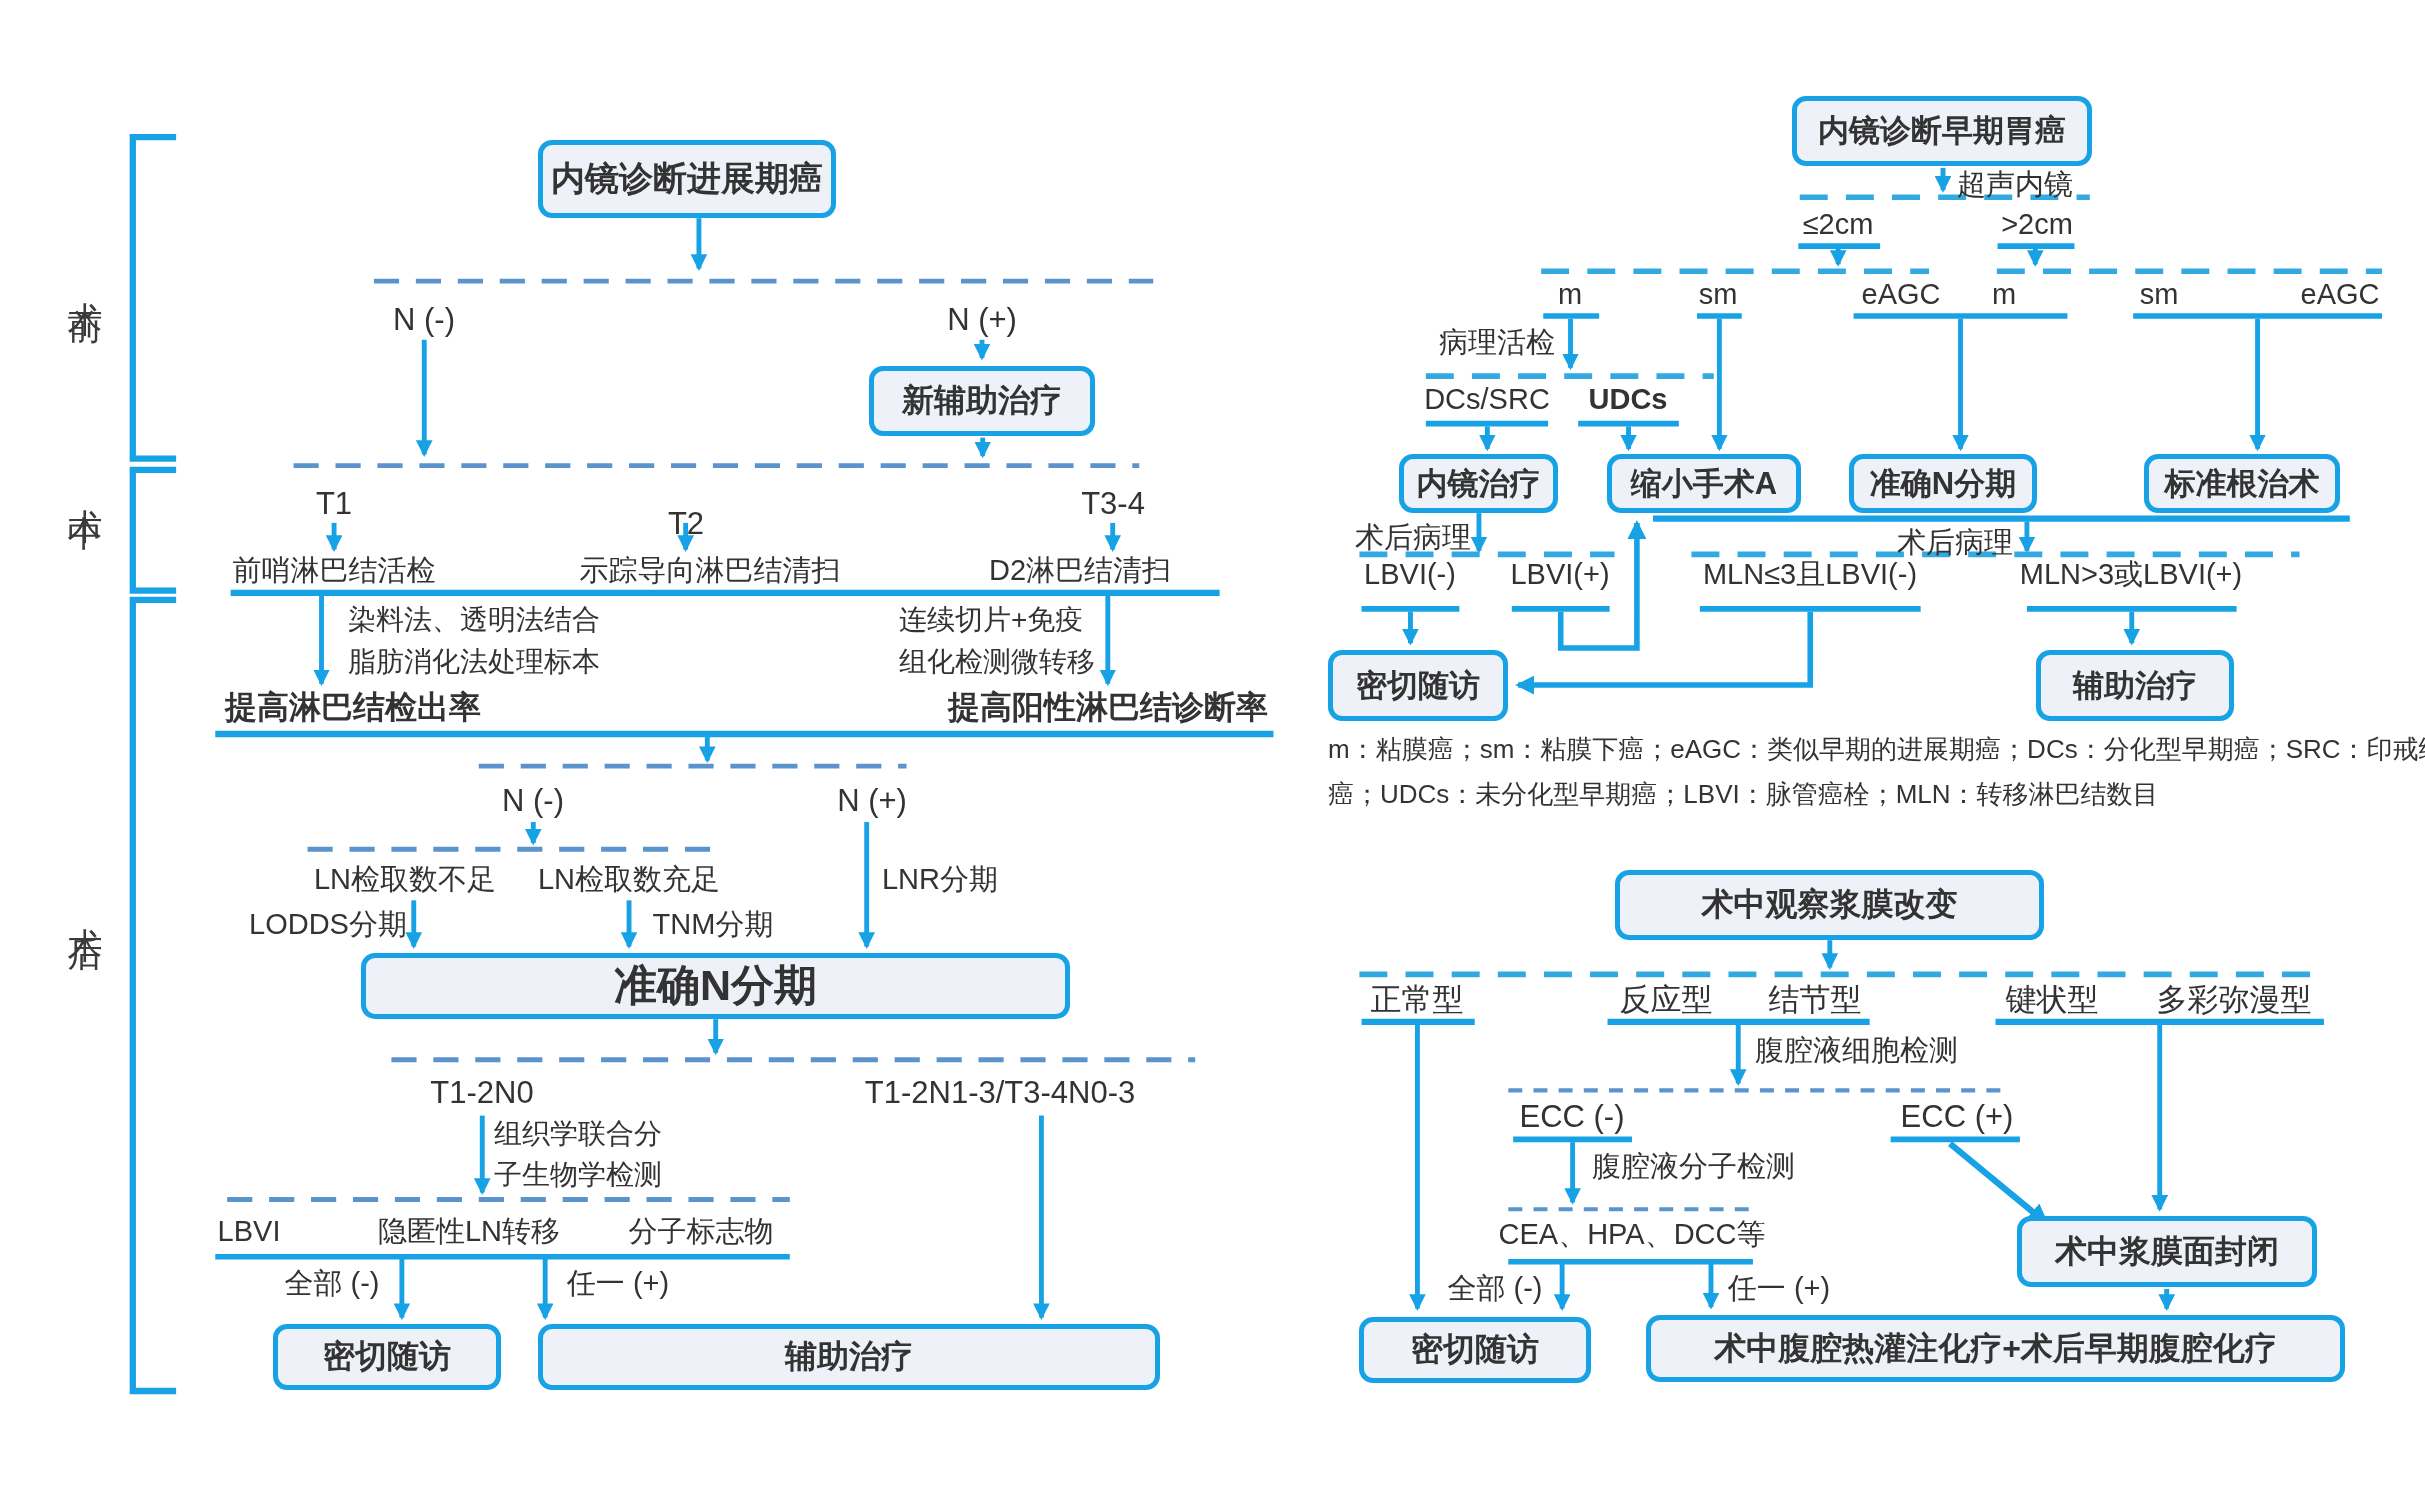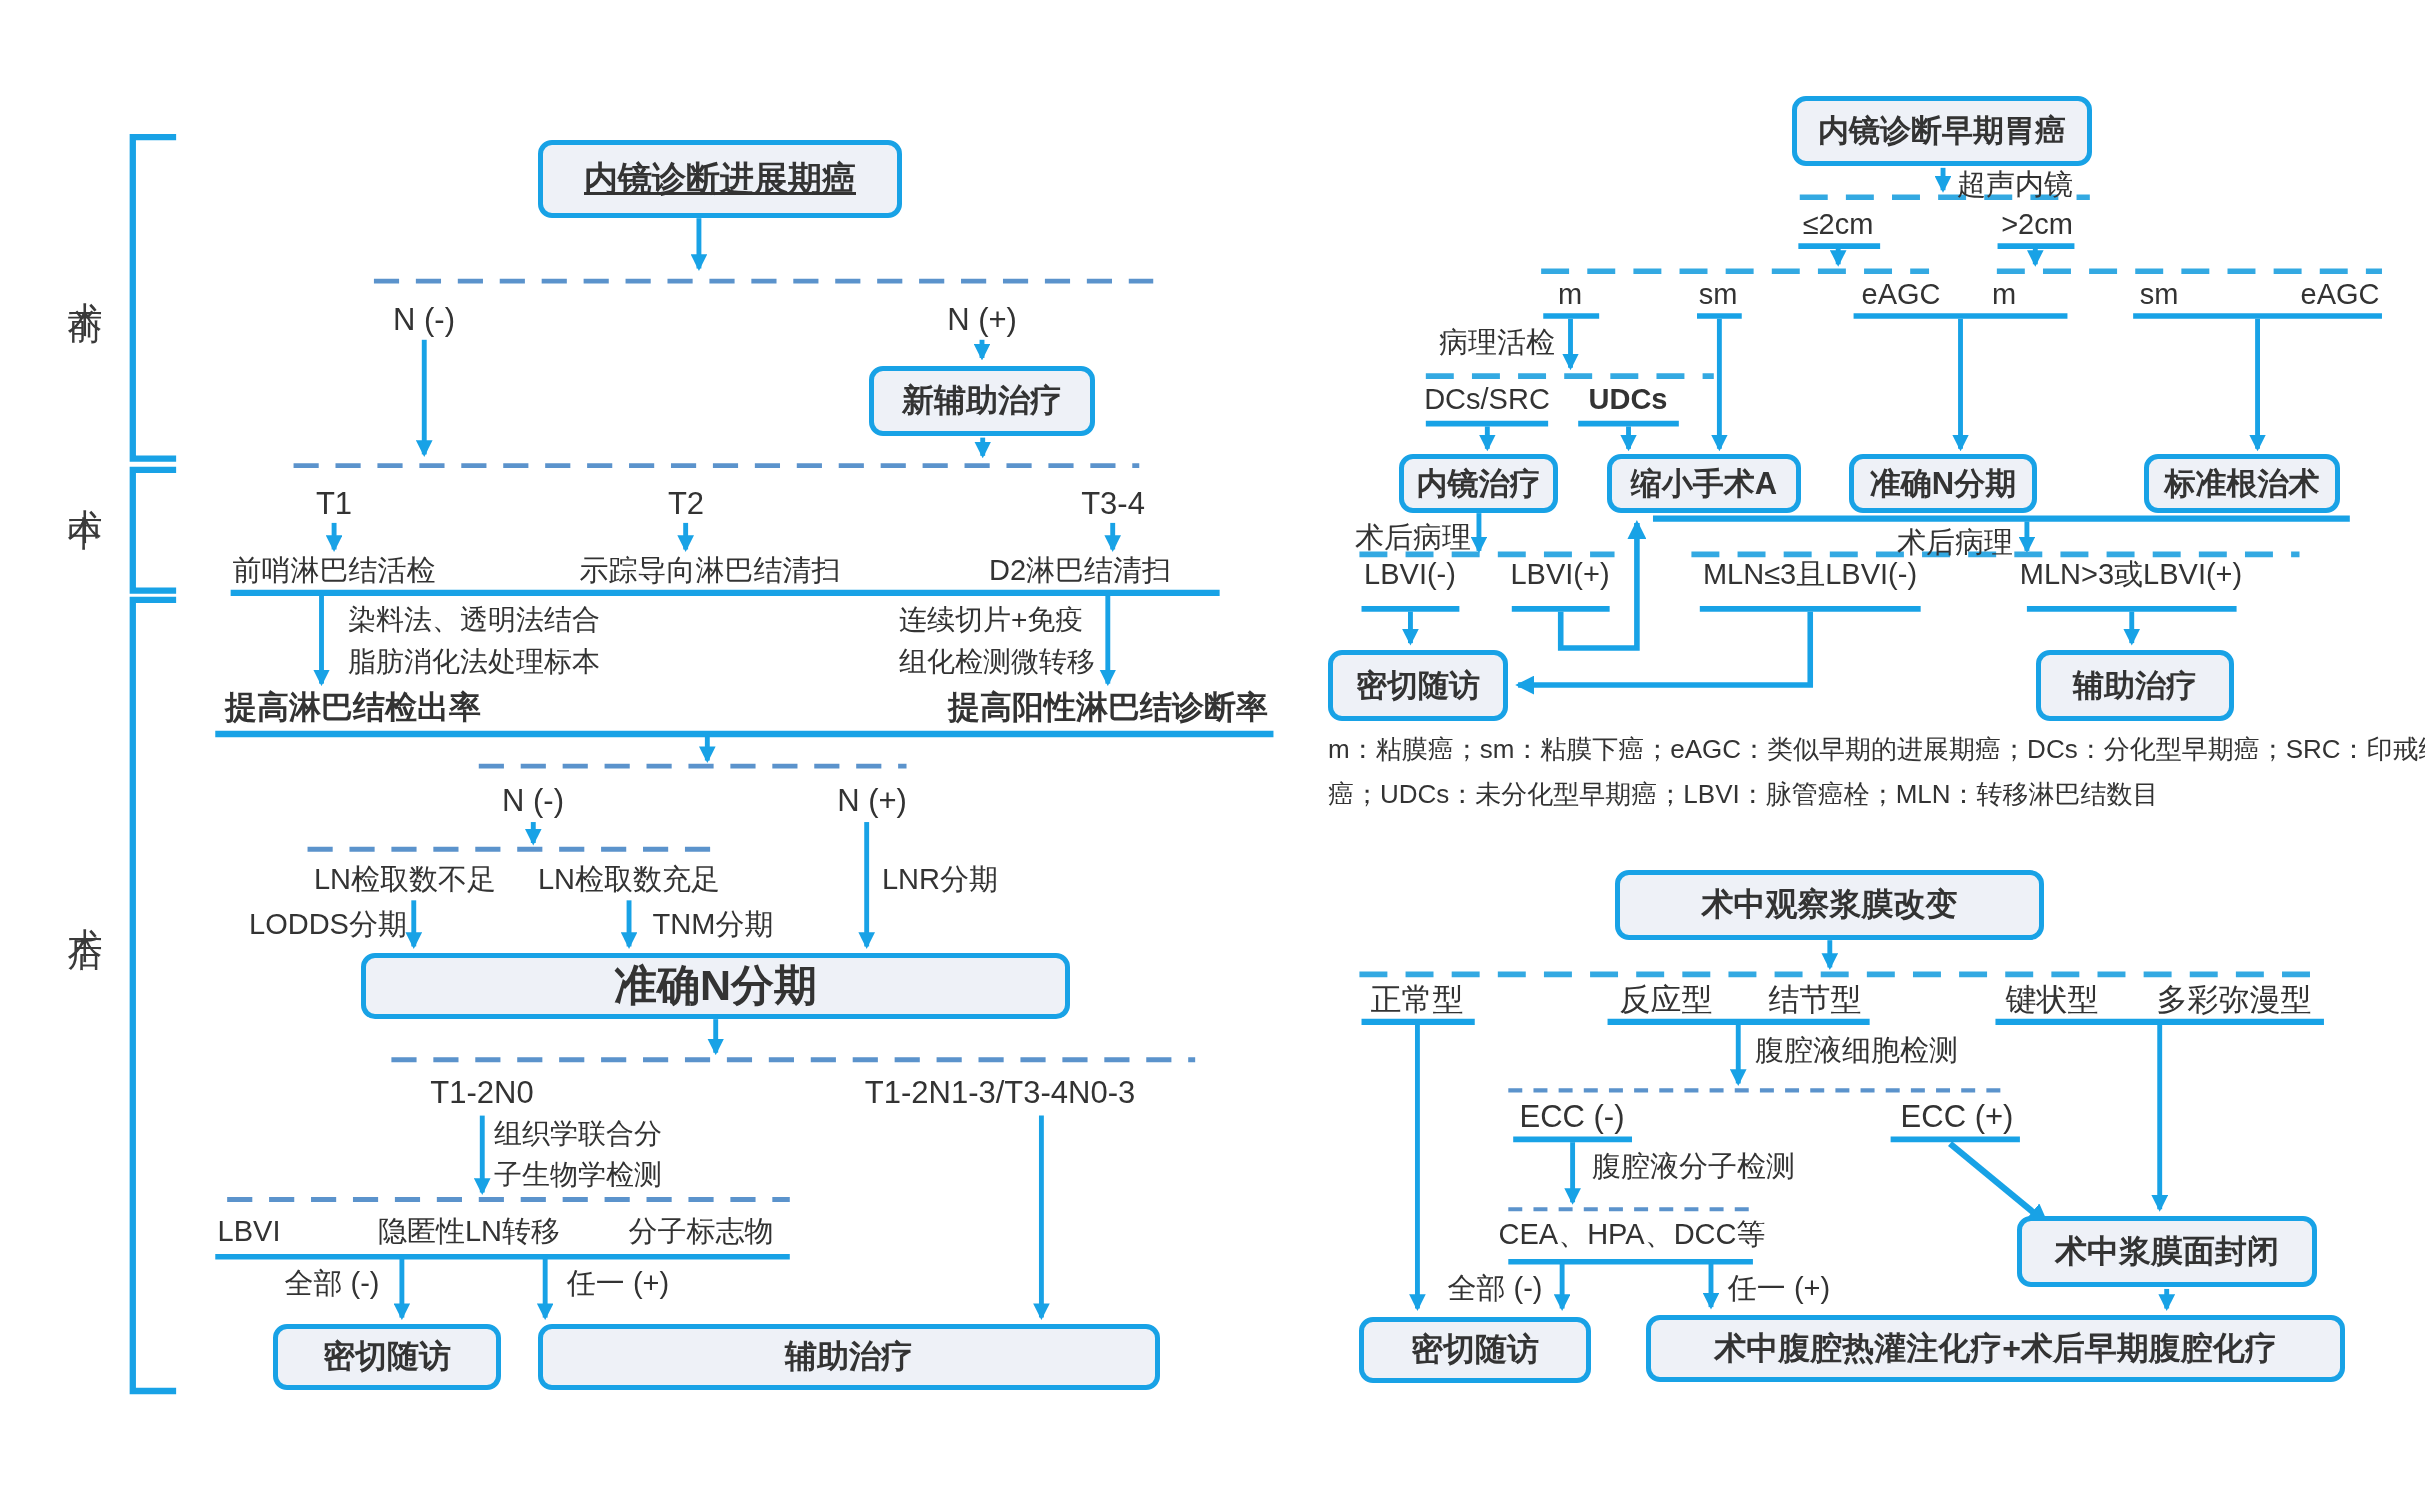--- a/index.html
+++ b/index.html
@@ -137,30 +137,30 @@
       <line class="st-a" stroke-width="7" x1="2235" y1="1805" x2="2235" y2="1872" marker-end="url(#ah)"></line>
       <line class="st-a" stroke-width="7" x1="2448" y1="1805" x2="2448" y2="1870" marker-end="url(#ah)"></line>
       <line class="st-a" stroke-width="7" x1="3100" y1="1844" x2="3100" y2="1872" marker-end="url(#ah)"></line>
     </g>
   </svg>
 
   <div class="stage" style="left:61px;top:274px;">术前</div>
   <div class="stage" style="left:61px;top:481px;">术中</div>
   <div class="stage" style="left:61px;top:900px;">术后</div>
 
-  <div class="bx" style="left:538px;top:140px;width:364px;height:78px;font-size:34px;text-decoration:underline;">内镜诊断进展期癌</div>
+  <div class="bx" style="left:538px;top:140px;width:298px;height:78px;font-size:34px;">内镜诊断进展期癌</div>
   <div class="bx" style="left:869px;top:366px;width:226px;height:70px;font-size:32px;">新辅助治疗</div>
   <div class="bx" style="left:361px;top:953px;width:709px;height:66px;font-size:43px;">准确N分期</div>
   <div class="bx" style="left:273px;top:1324px;width:228px;height:66px;font-size:32px;">密切随访</div>
   <div class="bx" style="left:538px;top:1324px;width:622px;height:66px;font-size:32px;">辅助治疗</div>
 
   <span class="lb fs44" style="left:424px;top:302px;">N (-)</span>
   <span class="lb fs44" style="left:982px;top:302px;">N (+)</span>
   <span class="lb fs44" style="left:334px;top:486px;">T1</span>
-  <span class="lb fs44" style="left:686px;top:486px;">T2</span>
+  <span class="lb fs44" style="left:686px;top:506px;">T2</span>
   <span class="lb fs44" style="left:1113px;top:486px;">T3-4</span>
   <span class="lb" style="left:334px;top:554px;">前哨淋巴结活检</span>
   <span class="lb" style="left:710px;top:554px;">示踪导向淋巴结清扫</span>
   <span class="lb" style="left:1080px;top:554px;">D2淋巴结清扫</span>
   <span class="lb ll fs40" style="left:348px;top:604px;">染料法、透明法结合</span>
   <span class="lb ll fs40" style="left:348px;top:646px;">脂肪消化法处理标本</span>
   <span class="lb ll fs40" style="left:899px;top:604px;">连续切片+免疫</span>
   <span class="lb ll fs40" style="left:899px;top:646px;">组化检测微转移</span>
   <span class="lb fs46 b" style="left:353px;top:689px;">提高淋巴结检出率</span>
   <span class="lb fs46 b" style="left:1108px;top:689px;">提高阳性淋巴结诊断率</span>

